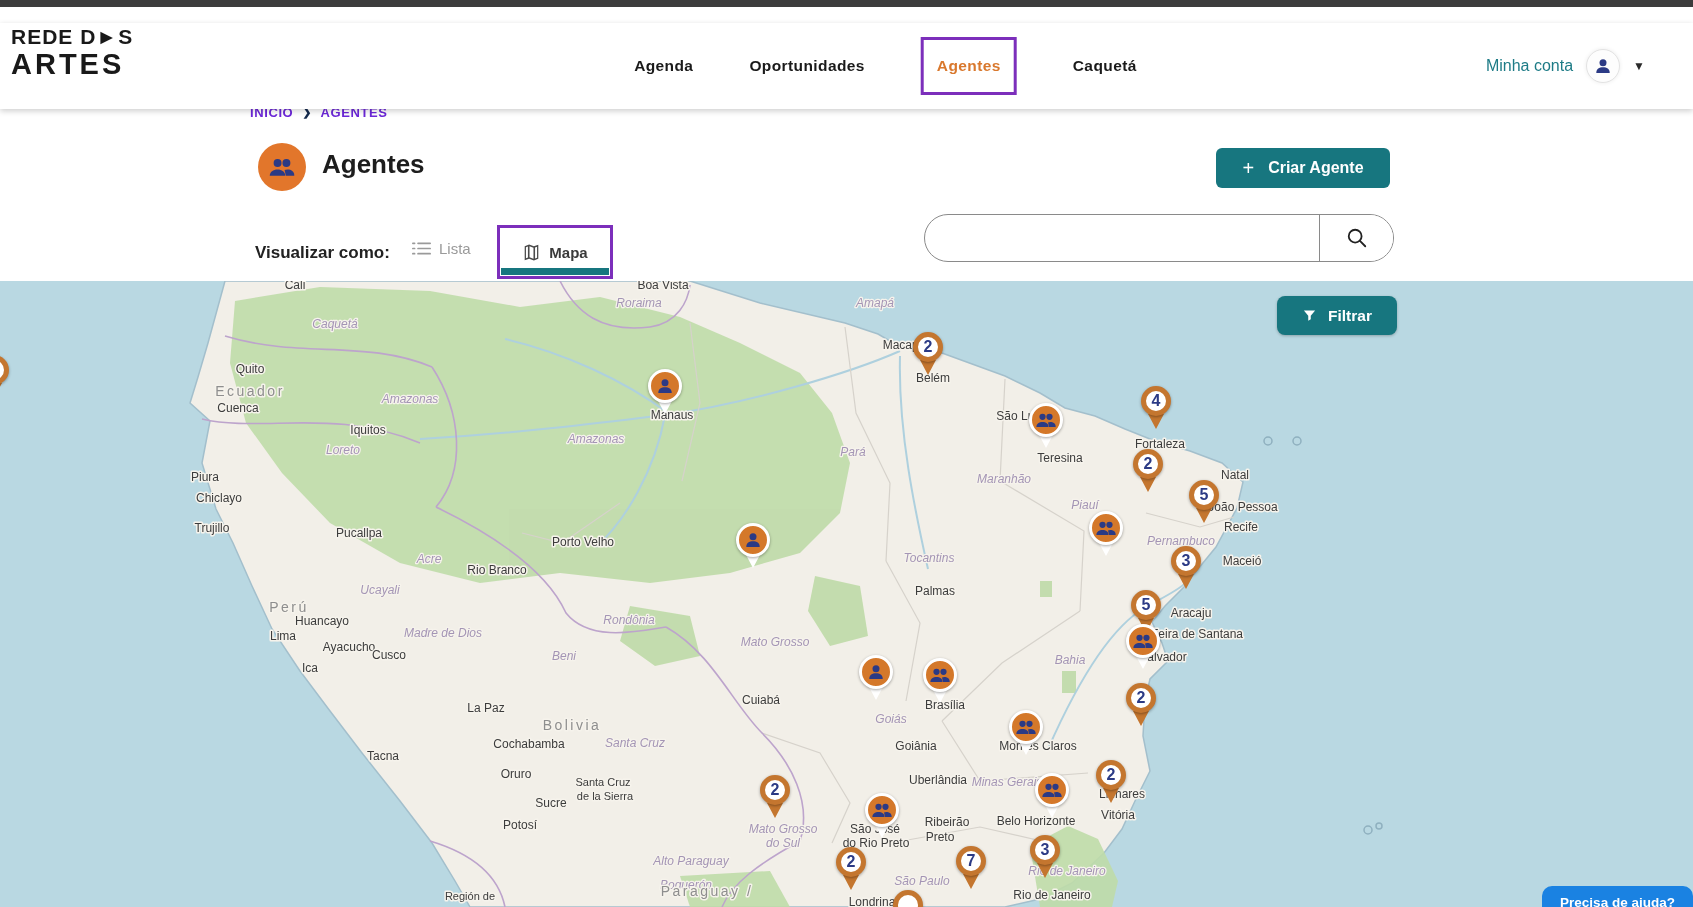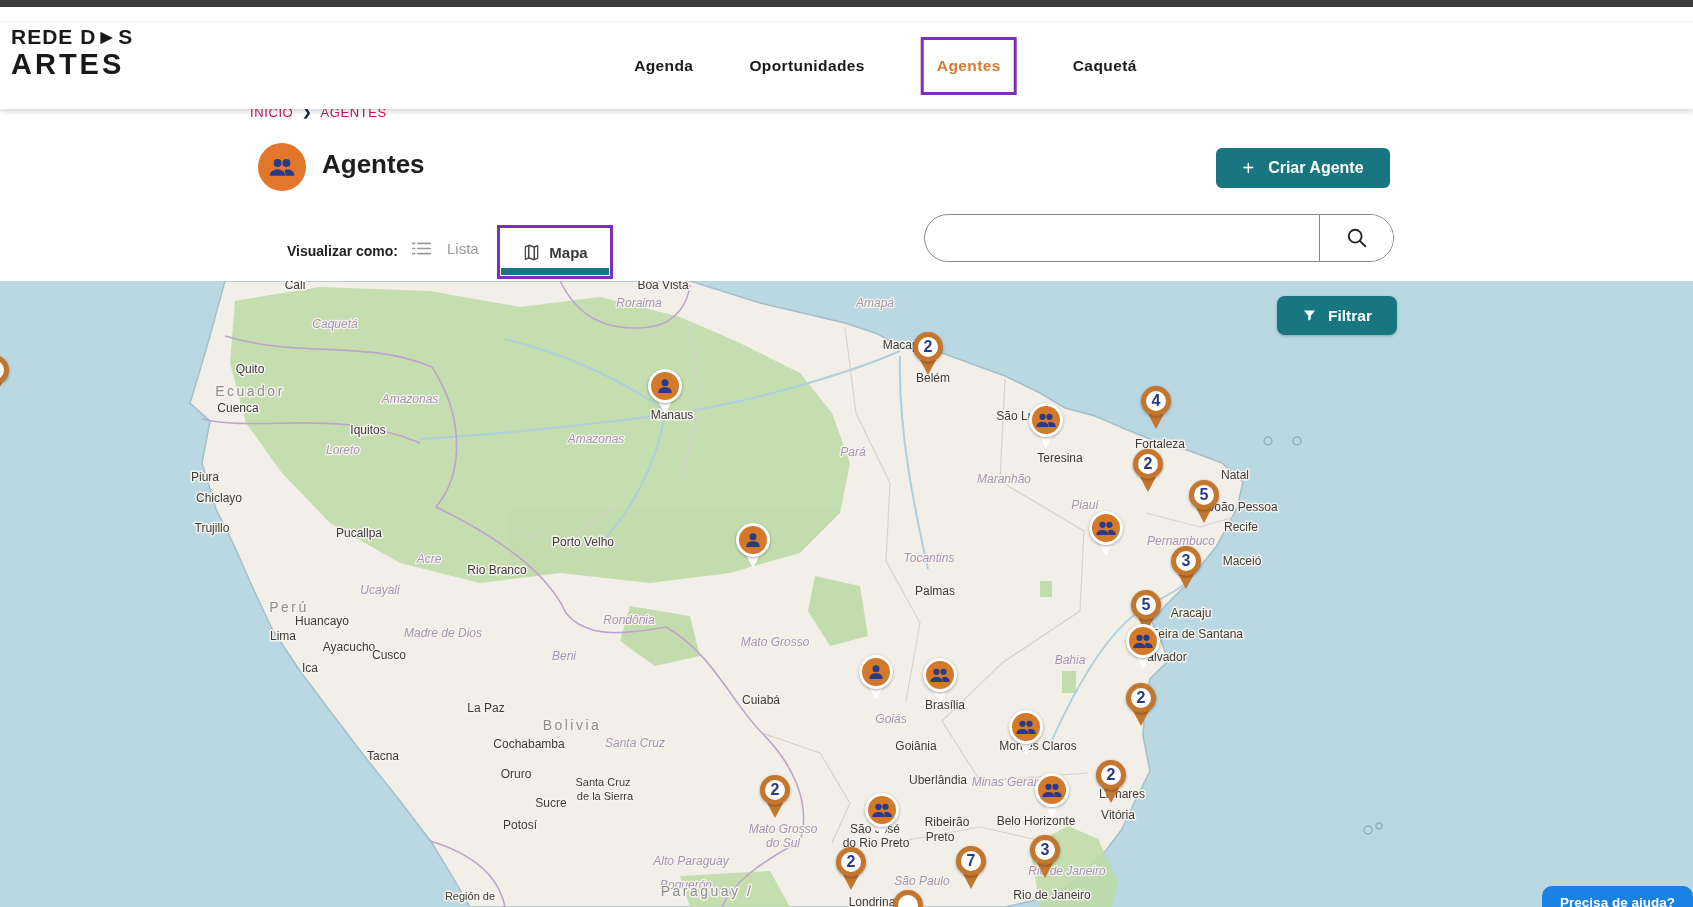--- a/index.html
+++ b/index.html
@@ -25,34 +25,34 @@
 
   .account { position:absolute; right:48px; top:0; height:100%; display:flex; align-items:center; gap:13px; cursor:pointer; }
   .account-label { color:#1d7b86; font-size:16px; }
   .avatar { width:34px; height:34px; border-radius:50%; border:1px solid #e3e3e3; background:#fdfdfd;
             display:flex; align-items:center; justify-content:center; box-shadow:0 0 4px rgba(0,0,0,.08); }
   .caret { color:#2a2a2a; font-size:12px; }
 
   
   #subheader { position:absolute; left:0; top:93px; width:100%; height:188px; background:#fff; z-index:10; }
   #breadcrumb { position:absolute; left:250px; top:12px; display:flex; align-items:center; gap:9px; }
-  .crumb { font-size:13px; font-weight:normal; color:#be185d; letter-spacing:.6px; }
+  .crumb { font-size:13px; font-weight:bold; color:#6d28d9; letter-spacing:.6px; }
   .crumb-sep { font-size:11px; font-weight:bold; color:#14294d; }
 
   .title-icon { position:absolute; left:258px; top:50px; width:48px; height:48px; border-radius:50%;
                 background:#e2762b; display:flex; align-items:center; justify-content:center; }
   h1 { position:absolute; left:322px; top:56px; font-size:26px; font-weight:800; color:#1d1d1d; }
 
   .create-btn { position:absolute; left:1216px; top:55px; width:174px; height:40px; background:#17767f;
                 border:none; border-radius:6px; color:#fff; font-family:inherit; font-size:16px; font-weight:bold;
                 display:flex; align-items:center; justify-content:center; gap:14px; cursor:pointer; }
   .create-btn .plus { font-size:20px; font-weight:400; }
 
-  .view-label { position:absolute; left:255px; top:150px; font-size:14px; font-weight:bold; color:#222;margin-left:32px; }
-  .view-lista { position:absolute; left:412px; top:147px; display:flex; align-items:center; gap:16px;
+  .view-label { position:absolute; left:255px; top:150px; font-size:17px; font-weight:bold; color:#222; }
+  .view-lista { position:absolute; left:412px; top:147px; display:flex; align-items:center; gap:8px;
                 color:#9a9a9a; font-size:15px; cursor:pointer; }
   .view-mapa-box { position:absolute; left:497px; top:132px; width:116px; height:54px; border:3px solid #7c2fbb; }
   .view-mapa { position:absolute; left:0; top:0; width:100%; height:100%; display:flex; align-items:center;
                justify-content:center; gap:8px; color:#3a3a3a; font-size:15px; font-weight:bold; cursor:pointer; }
   .view-underline { position:absolute; left:1px; bottom:1px; width:108px; height:7px; background:#17767f; }
 
   .search { position:absolute; left:924px; top:121px; width:470px; height:48px; border:1px solid #8a8a8a;
             border-radius:24px; display:flex; background:#fff; overflow:hidden; }
   .search input { flex:1; border:none; outline:none; font-family:inherit; font-size:15px; padding:0 20px; background:transparent; }
   .search-btn { width:74px; border-left:1px solid #8a8a8a; display:flex; align-items:center; justify-content:center; cursor:pointer; background:#fff; }
@@ -98,20 +98,30 @@
       <div class="logo-l2">ARTES</div>
     </div>
     <nav id="main-nav">
         <div class="nav-item">Agenda</div>
         <div class="nav-item">Oportunidades</div>
         <div class="annotation-box">
           <div class="nav-item active">Agentes</div>
         </div>
         <div class="nav-item">Caquetá</div>
       </nav>
+    <div class="account">
+      <span class="account-label">Minha conta</span>
+      <span class="avatar">
+        <svg width="20" height="20" viewBox="0 0 24 24" fill="#2b3a85">
+            <circle cx="12" cy="8" r="4.2"></circle>
+            <path d="M4 20.5v-1c0-3.8 3.4-6 8-6s8 2.2 8 6v1z"></path>
+          </svg>
+      </span>
+      <span class="caret">▼</span>
+    </div>
   </header>
 
   <section id="subheader">
     <div id="breadcrumb">
         <span class="crumb">INICIO</span>
         <span class="crumb-sep">❯</span>
         <span class="crumb">AGENTES</span>
       </div>
 
     <div class="title-icon">

